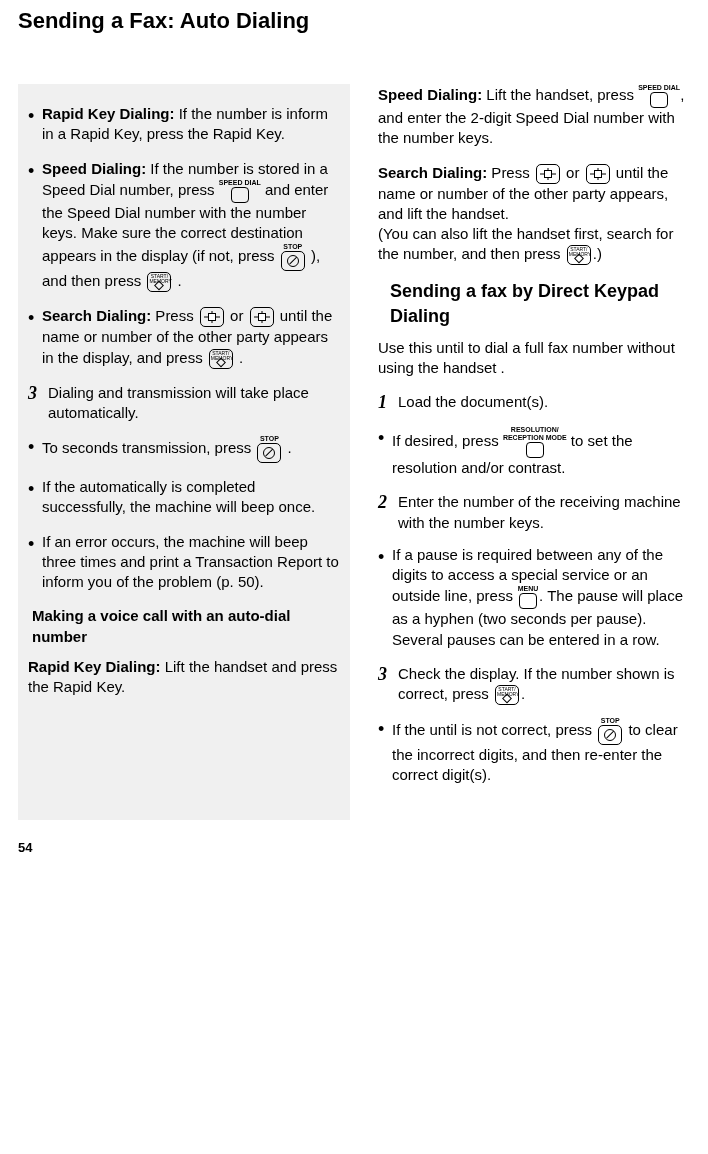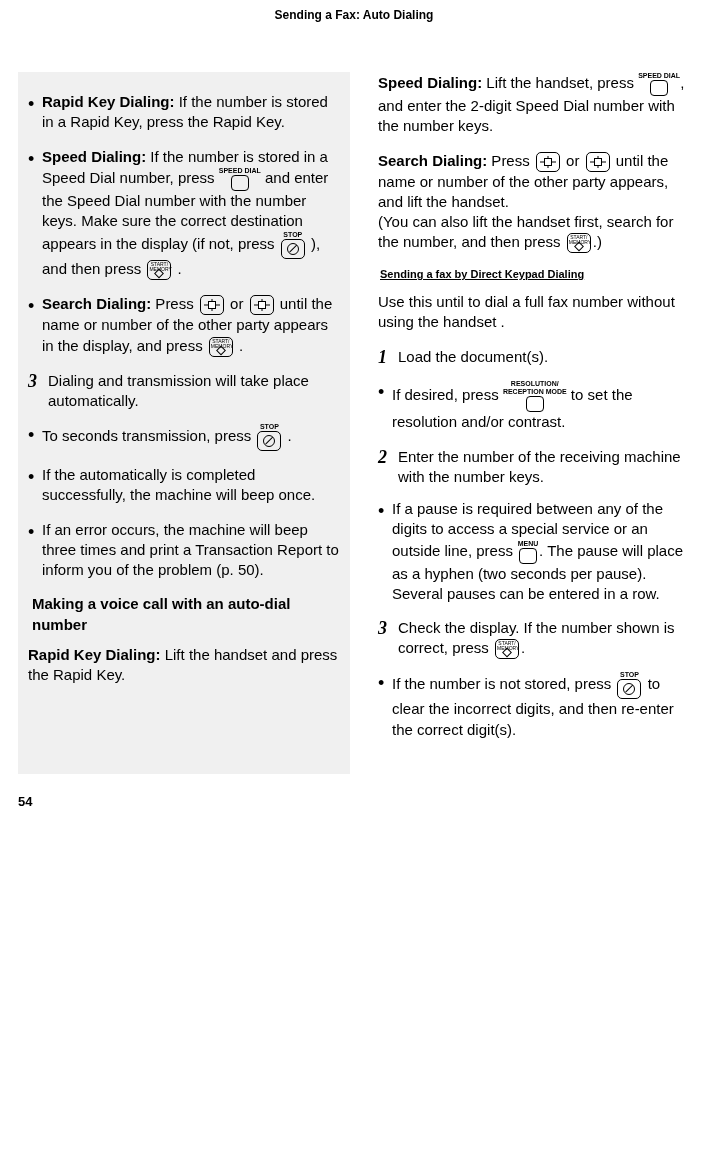--- a/index.html
+++ b/index.html
@@ -12,23 +12,22 @@
     background: #fff;
   }
   .page {
     width: 708px;
     padding: 0 18px 0 18px;
     box-sizing: border-box;
     position: relative;
   }
   .page-title {
     font-weight: bold;
-    font-size: 12px;
+    font-size: 22px;
     margin: 8px 0 50px 0;
-    text-align: center;
   }
   .columns {
     display: flex;
     gap: 28px;
   }
   .col {
     flex: 1;
     line-height: 1.35;
   }
   .col-left {
@@ -156,23 +155,22 @@
     background: #fff;
     border: 1px solid #000;
   }
   .sub-heading {
     font-weight: bold;
     margin: 14px 0 10px 4px;
     font-size: 15px;
   }
   .section-heading {
     font-weight: bold;
-    font-size: 11px;
-    margin: 14px 0 10px 2px;
-    text-decoration: underline;
+    font-size: 18px;
+    margin: 14px 0 10px 12px;
   }
   .right-block {
     margin: 0 0 14px 0;
   }
   .page-number {
     font-weight: bold;
     font-size: 13px;
     margin-top: 20px;
   }
   b { font-weight: bold; }
@@ -183,21 +181,21 @@
 <div class="page">
   <div class="page-title">Sending a Fax: Auto Dialing</div>
 
   <div class="columns">
 
     <div class="col col-left">
 
       <div class="bullet-block">
         <div class="bullet-dot">•</div>
         <div class="bullet-text">
-          <b>Rapid Key Dialing:</b><span> If the number is stored in a Rapid Key, press the Rapid Key.</span>
+          <b>Rapid Key Dialing:</b><span> If the number is inform in a Rapid Key, press the Rapid Key.</span>
         </div>
       </div>
 
       <div class="bullet-block">
         <div class="bullet-dot">•</div>
         <div class="bullet-text">
           <b>Speed Dialing:</b><span> If the number is stored in a Speed Dial number, press </span>
           <span class="label-above">
             <span class="lbl">SPEED DIAL</span>
             <span class="icon-btn small"></span>
@@ -322,21 +320,21 @@
         <div class="step-num">3</div>
         <div class="step-text">
           <span>Check the display. If the number shown is correct, press </span>
           <span class="icon-btn"><span class="start-mem">START/<br>MEMORY</span><span class="diamond"></span></span><span>.</span>
         </div>
       </div>
 
       <div class="bullet-block">
         <div class="bullet-dot">•</div>
         <div class="bullet-text">
-          <span>If the number is not stored, press </span>
+          <span>If the until is not correct, press </span>
           <span class="label-above">
             <span class="lbl">STOP</span>
             <span class="icon-btn"><span class="stop-circle"></span></span>
           </span>
           <span> to clear the incorrect digits, and then re-enter the correct digit(s).</span>
         </div>
       </div>
 
     </div>
   </div>

